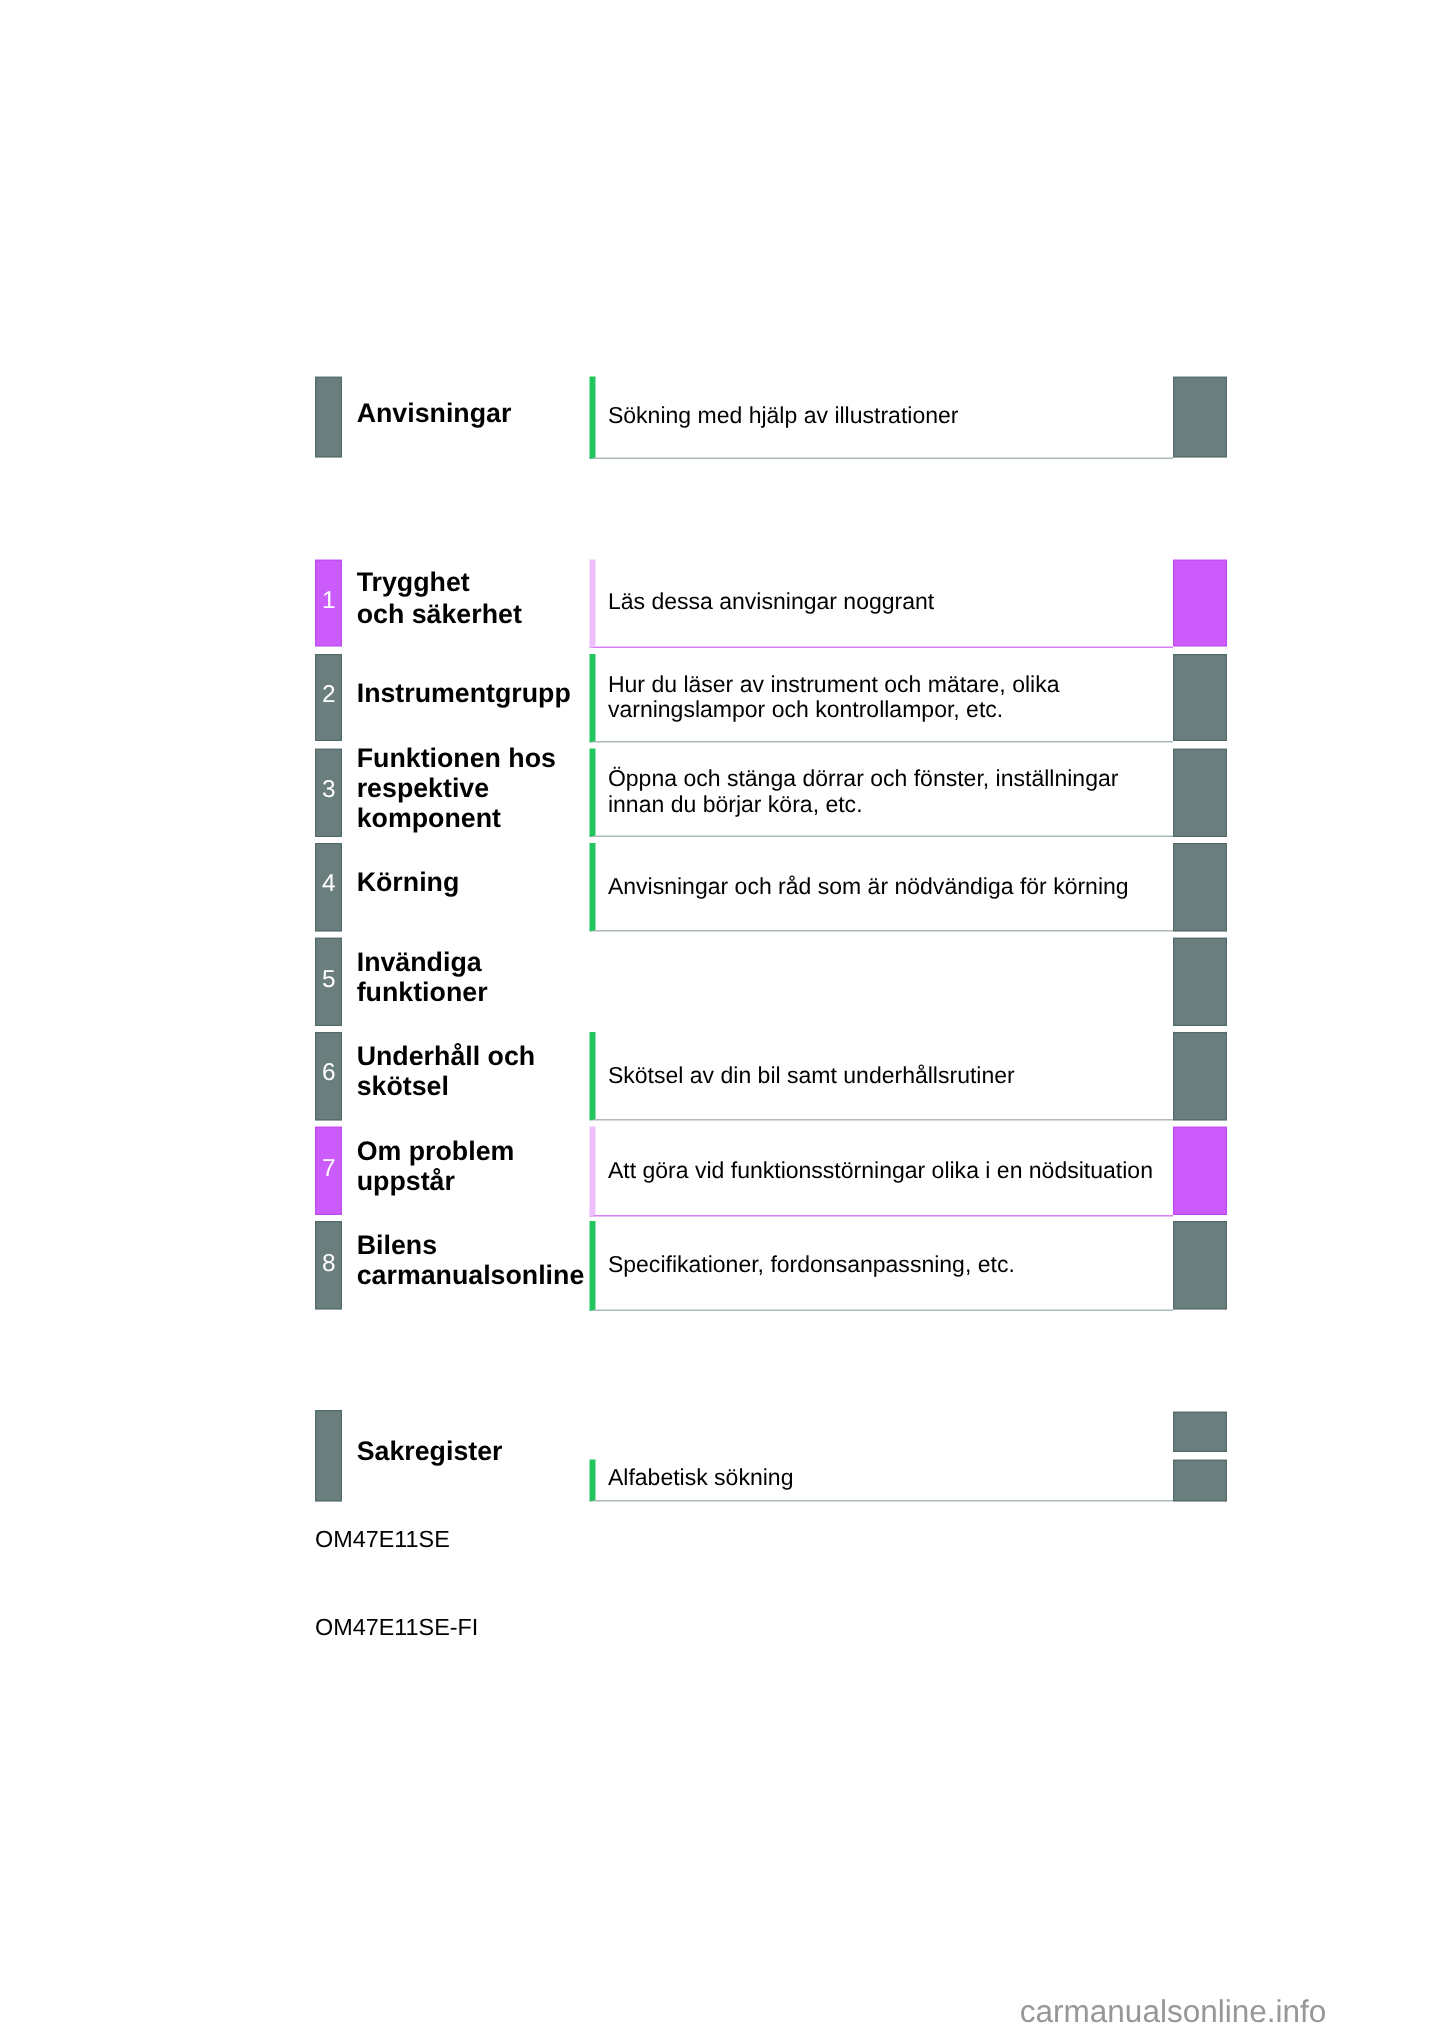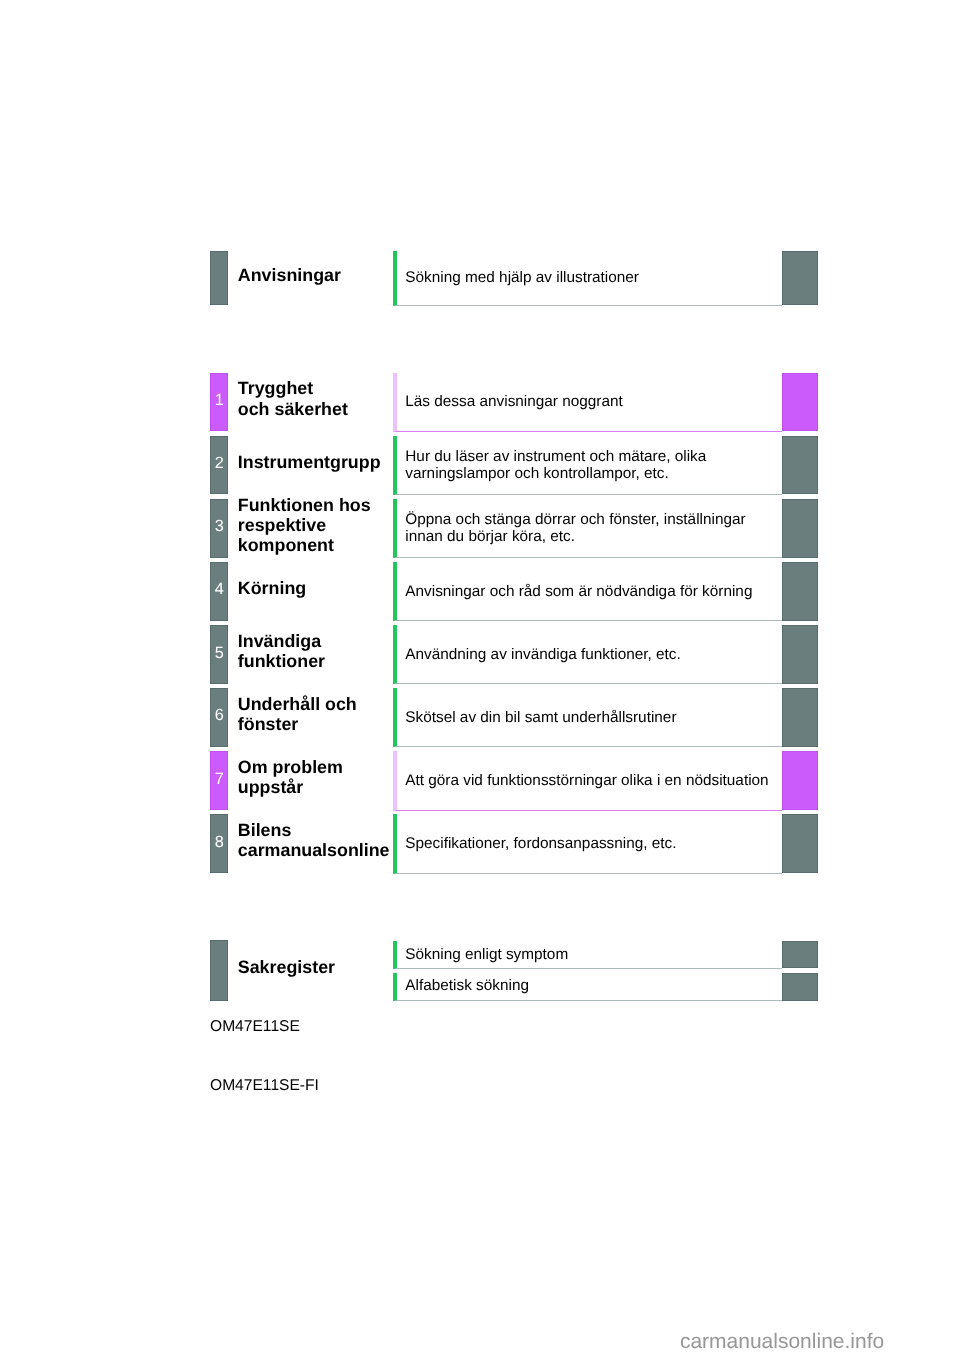--- a/index.html
+++ b/index.html
@@ -108,32 +108,29 @@
      <div class="cap" style="background:#6B7E7E;"></div>
       </div>
       <div class="rowwrap" style="top: 625.3px; height: 58.6px;">
         <div class="tab" style="background:#6B7E7E;">
        <span class="n">5</span>
      </div>
      <div class="titlecell">
        <div class="title">Invändiga
 funktioner</div>
      </div>
-     <div class="cell">
-       <div class="desc">Användning av invändiga funktioner, etc.</div>
-     </div>
      <div class="cap" style="background:#6B7E7E;"></div>
       </div>
       <div class="rowwrap" style="top: 688.2px; height: 58.6px;">
         <div class="tab" style="background:#6B7E7E;">
        <span class="n">6</span>
      </div>
      <div class="titlecell">
        <div class="title">Underhåll och
-fönster</div>
+skötsel</div>
      </div>
      <div class="cell">
        <div class="desc">Skötsel av din bil samt underhållsrutiner</div>
      </div>
      <div class="cap" style="background:#6B7E7E;"></div>
       </div>
       <div class="rowwrap" style="top: 751.35px; height: 58.6px;">
         <div class="tab p" style="background:#CC5BFC;">
        <span class="n">7</span>
      </div>
@@ -162,23 +159,20 @@
     </div>
 
   <div class="rowwrap" style="top:940.4px;height:60.2px;">
     <div class="tab" style="background:#6B7E7E;"></div>
     <div class="titlecell">
       <div class="title">Sakregister</div>
     </div>
   </div>
 
   <div class="rowwrap" style="top:940.65px;height:27.75px;">
-    <div class="cell">
-      <div class="desc" style="top:0.8px;">Sökning enligt symptom</div>
-    </div>
     <div class="cap" style="background:#6B7E7E;"></div>
   </div>
 
   <div class="rowwrap" style="top:972.9px;height:27.8px;">
     <div class="cell">
       <div class="desc" style="top:-0.9px;text-align:right;">Alfabetisk sökning</div>
     </div>
     <div class="cap" style="background:#6B7E7E;"></div>
   </div>
 

